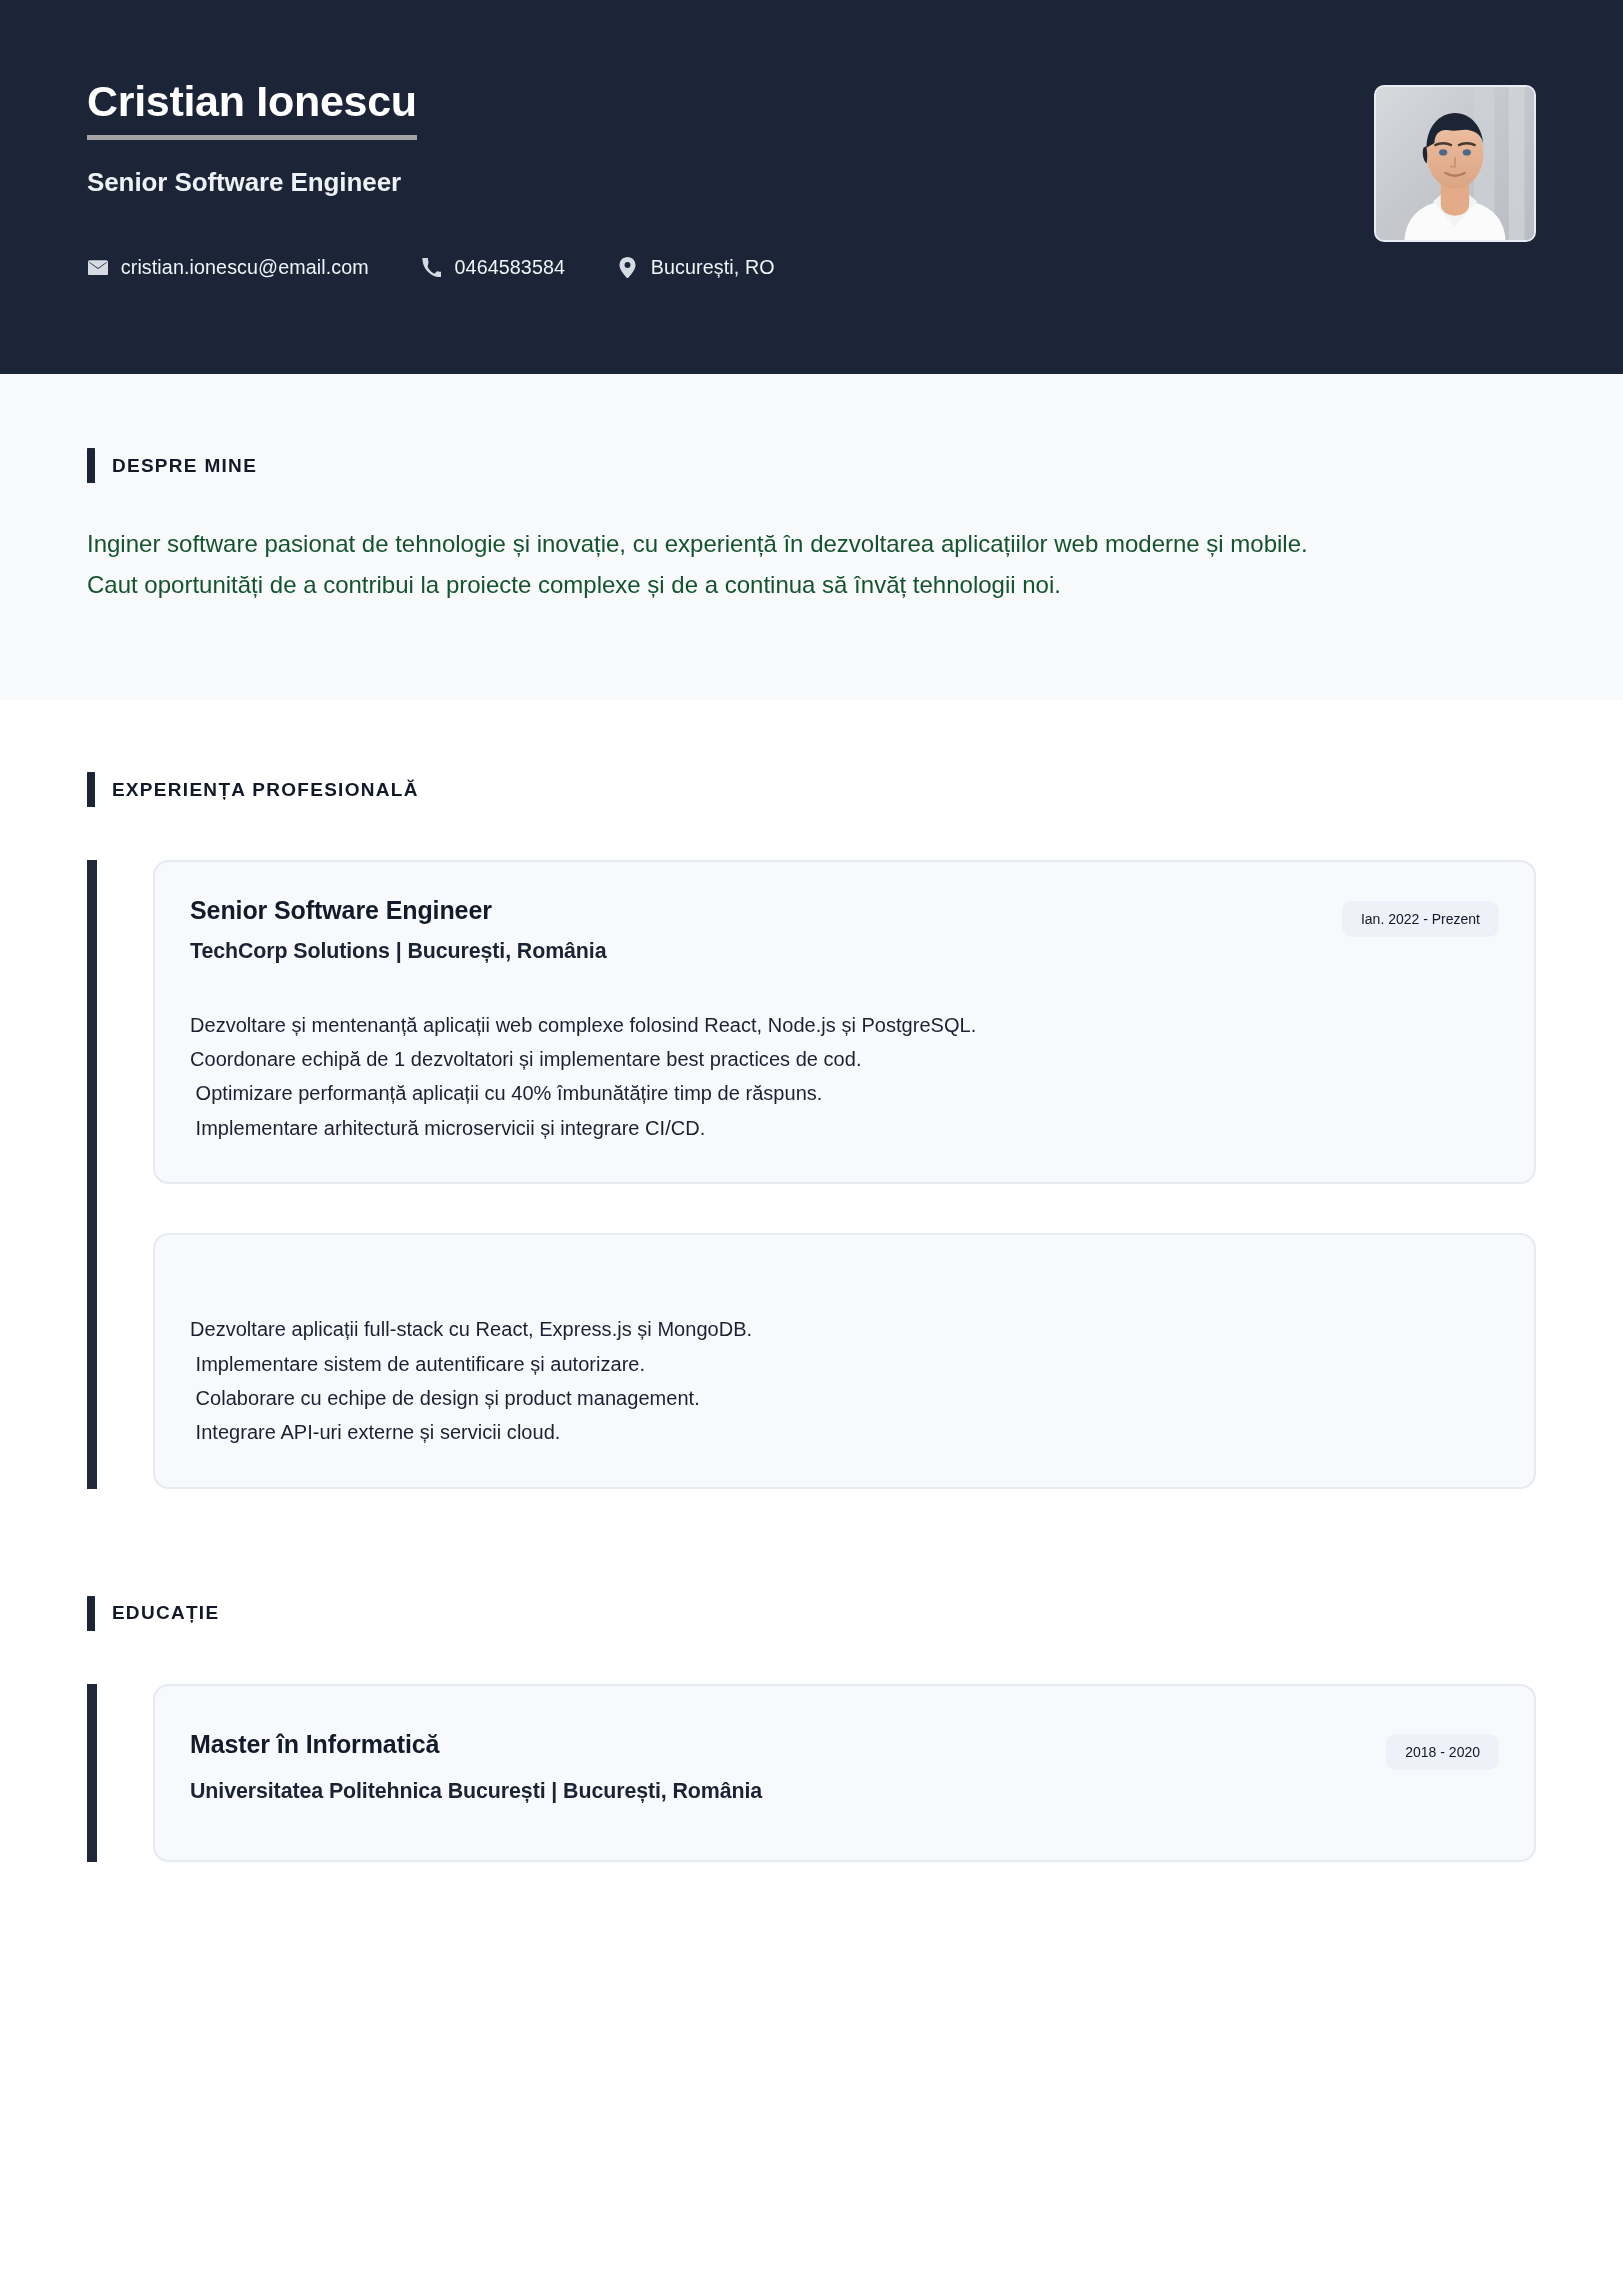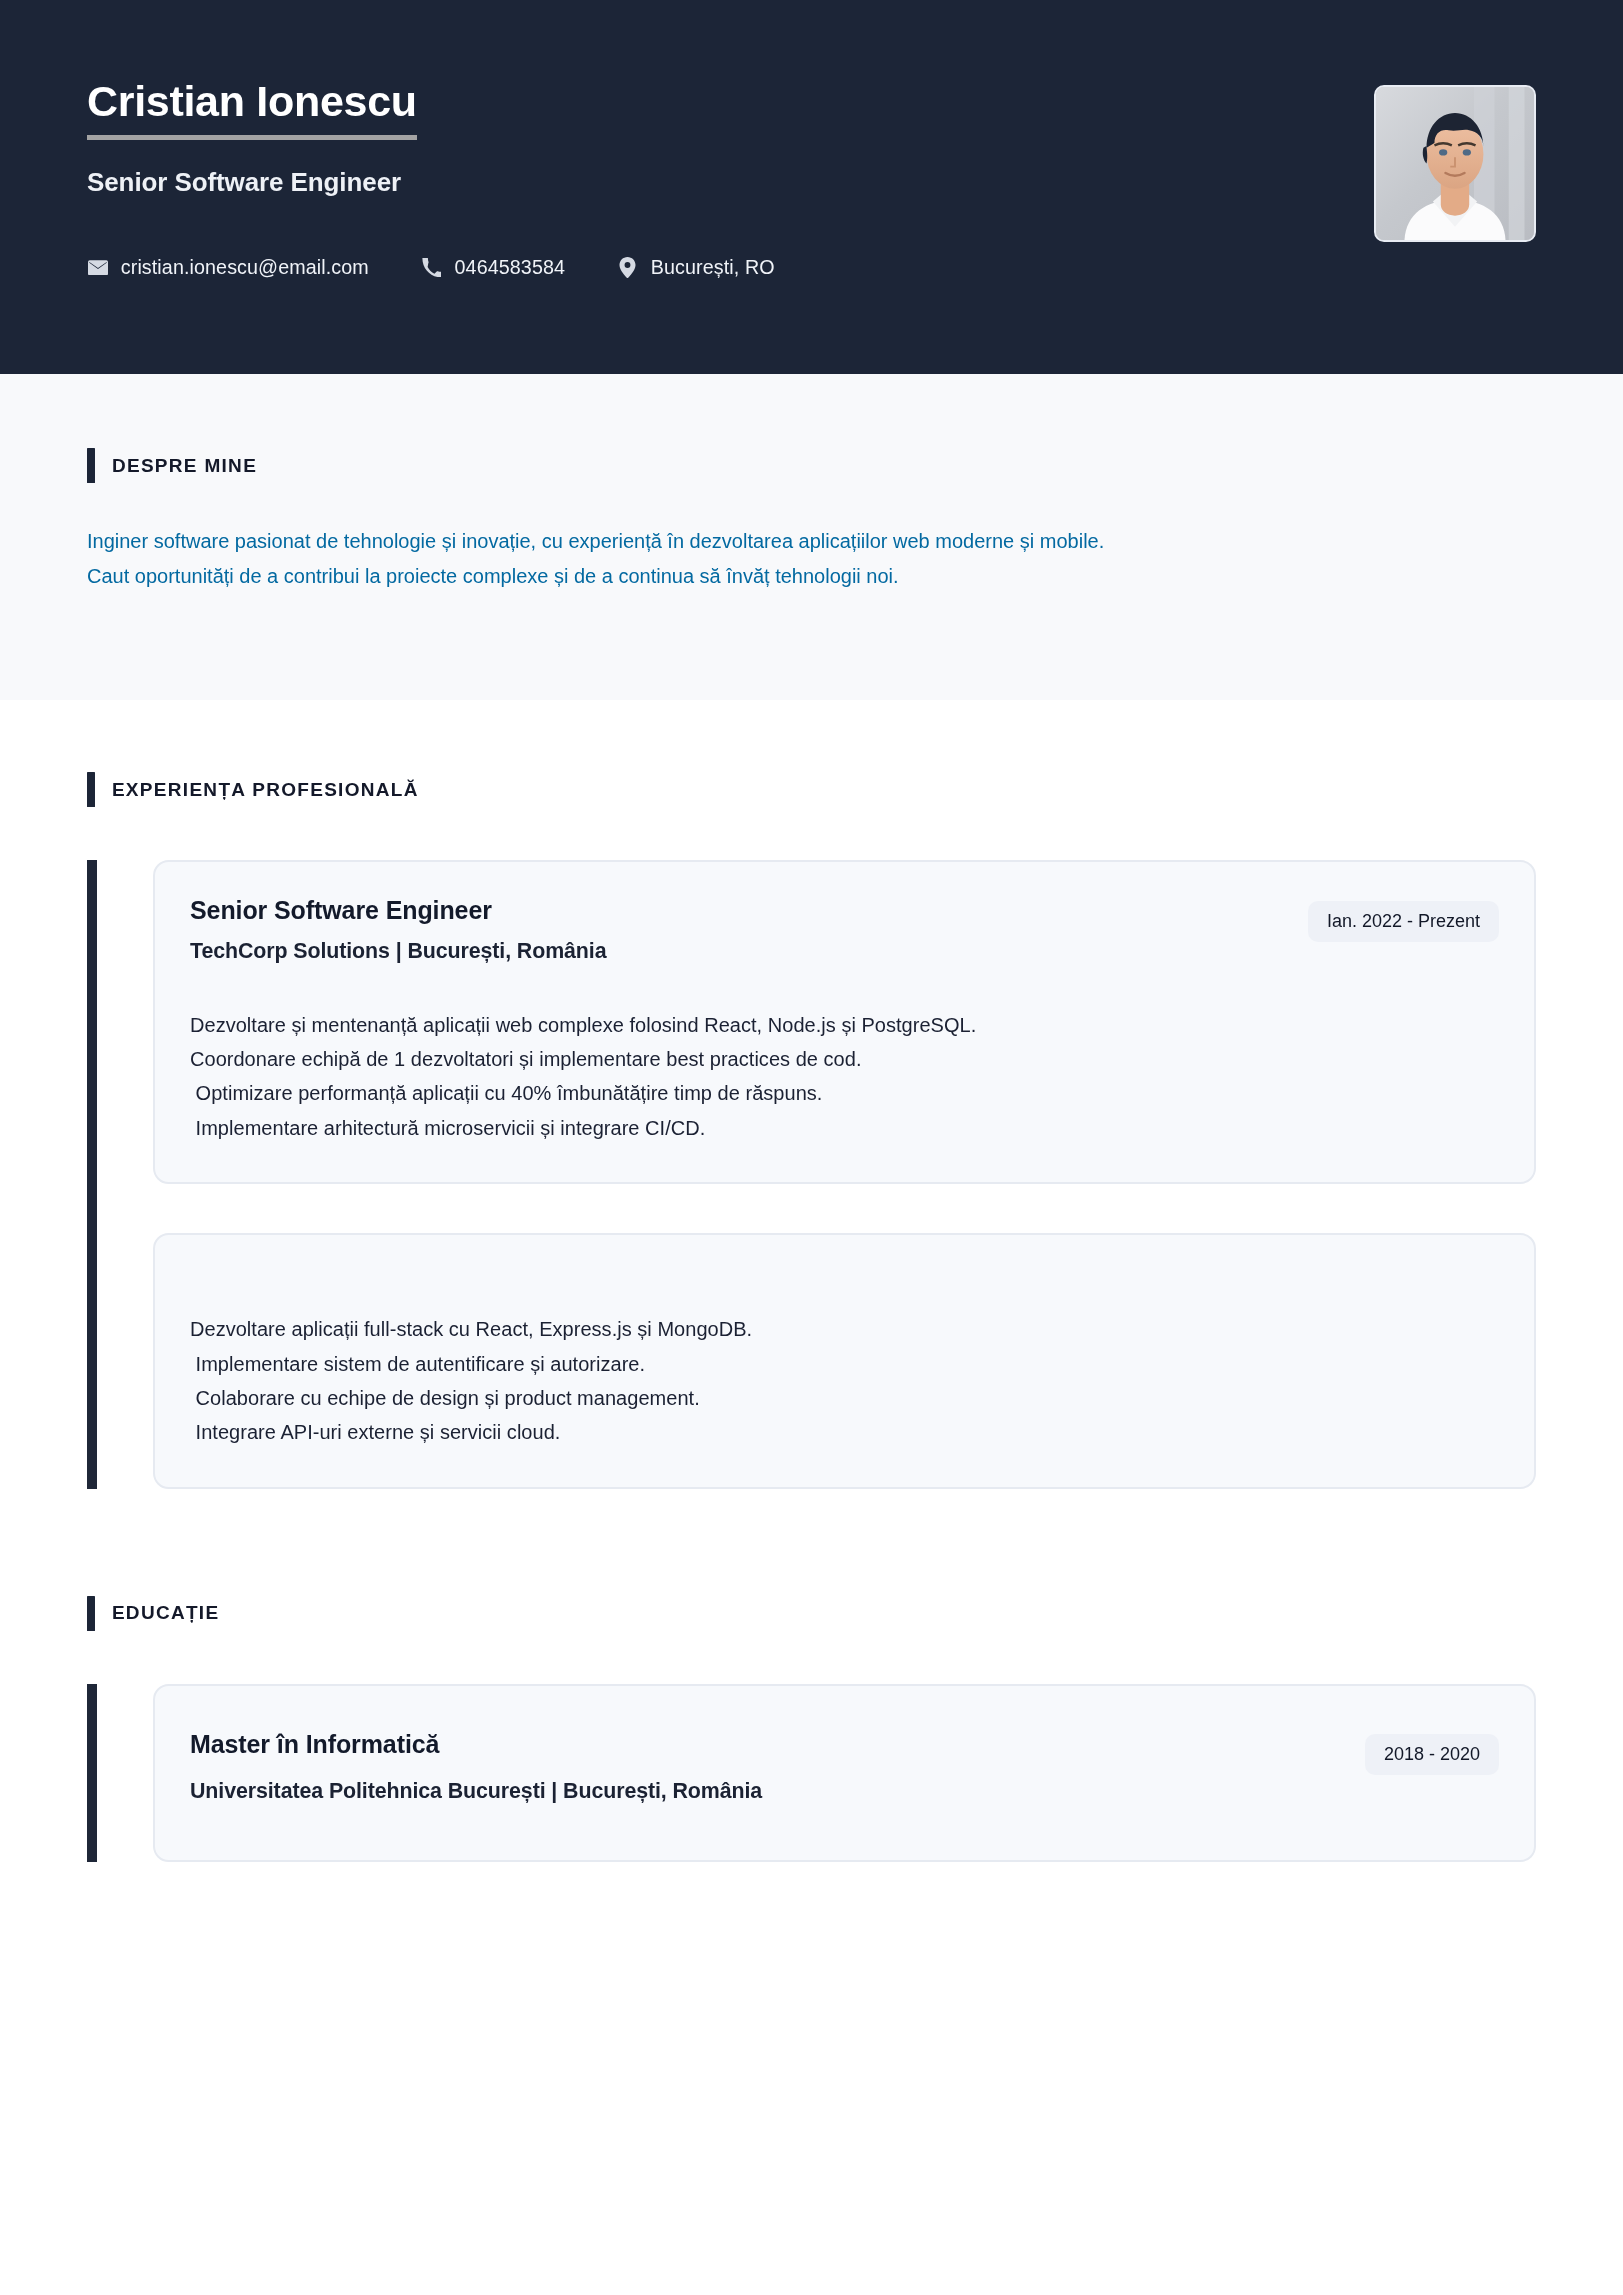--- a/index.html
+++ b/index.html
@@ -97,23 +97,23 @@
     flex:0 0 7.9px;
   }
   .section-title {
     font-size:19px;
     font-weight:700;
     color:#14192a;
     letter-spacing:1.3px;
   }
   .about-text {
     margin-top:42px;
-    font-size:20px;
+    font-size:24px;
     line-height:1.62;
-    color:#0369a1;
+    color:#14532d;
     max-width:1451px;
   }
   .about-text p + p { margin-top:2.2px; }
 
   
   .section { padding:0 87px; background:#ffffff; }
   .section.experience { padding-top:72px; }
   .section.education  { padding-top:107px; }
 
   .timeline {
@@ -156,21 +156,21 @@
     font-size:21.4px;
     font-weight:700;
     color:#1b2233;
     letter-spacing:-0.1px;
   }
   .date-badge {
     flex:0 0 auto;
     background:#eef1f7;
     border-radius:10px;
     padding:10px 19px;
-    font-size:18px;
+    font-size:14px;
     color:#121828;
     white-space:nowrap;
     margin-top:5.6px;
   }
   .bullets {
     margin-top:44px;
     list-style:none;
   }
   .bullets li {
     font-size:20px;

